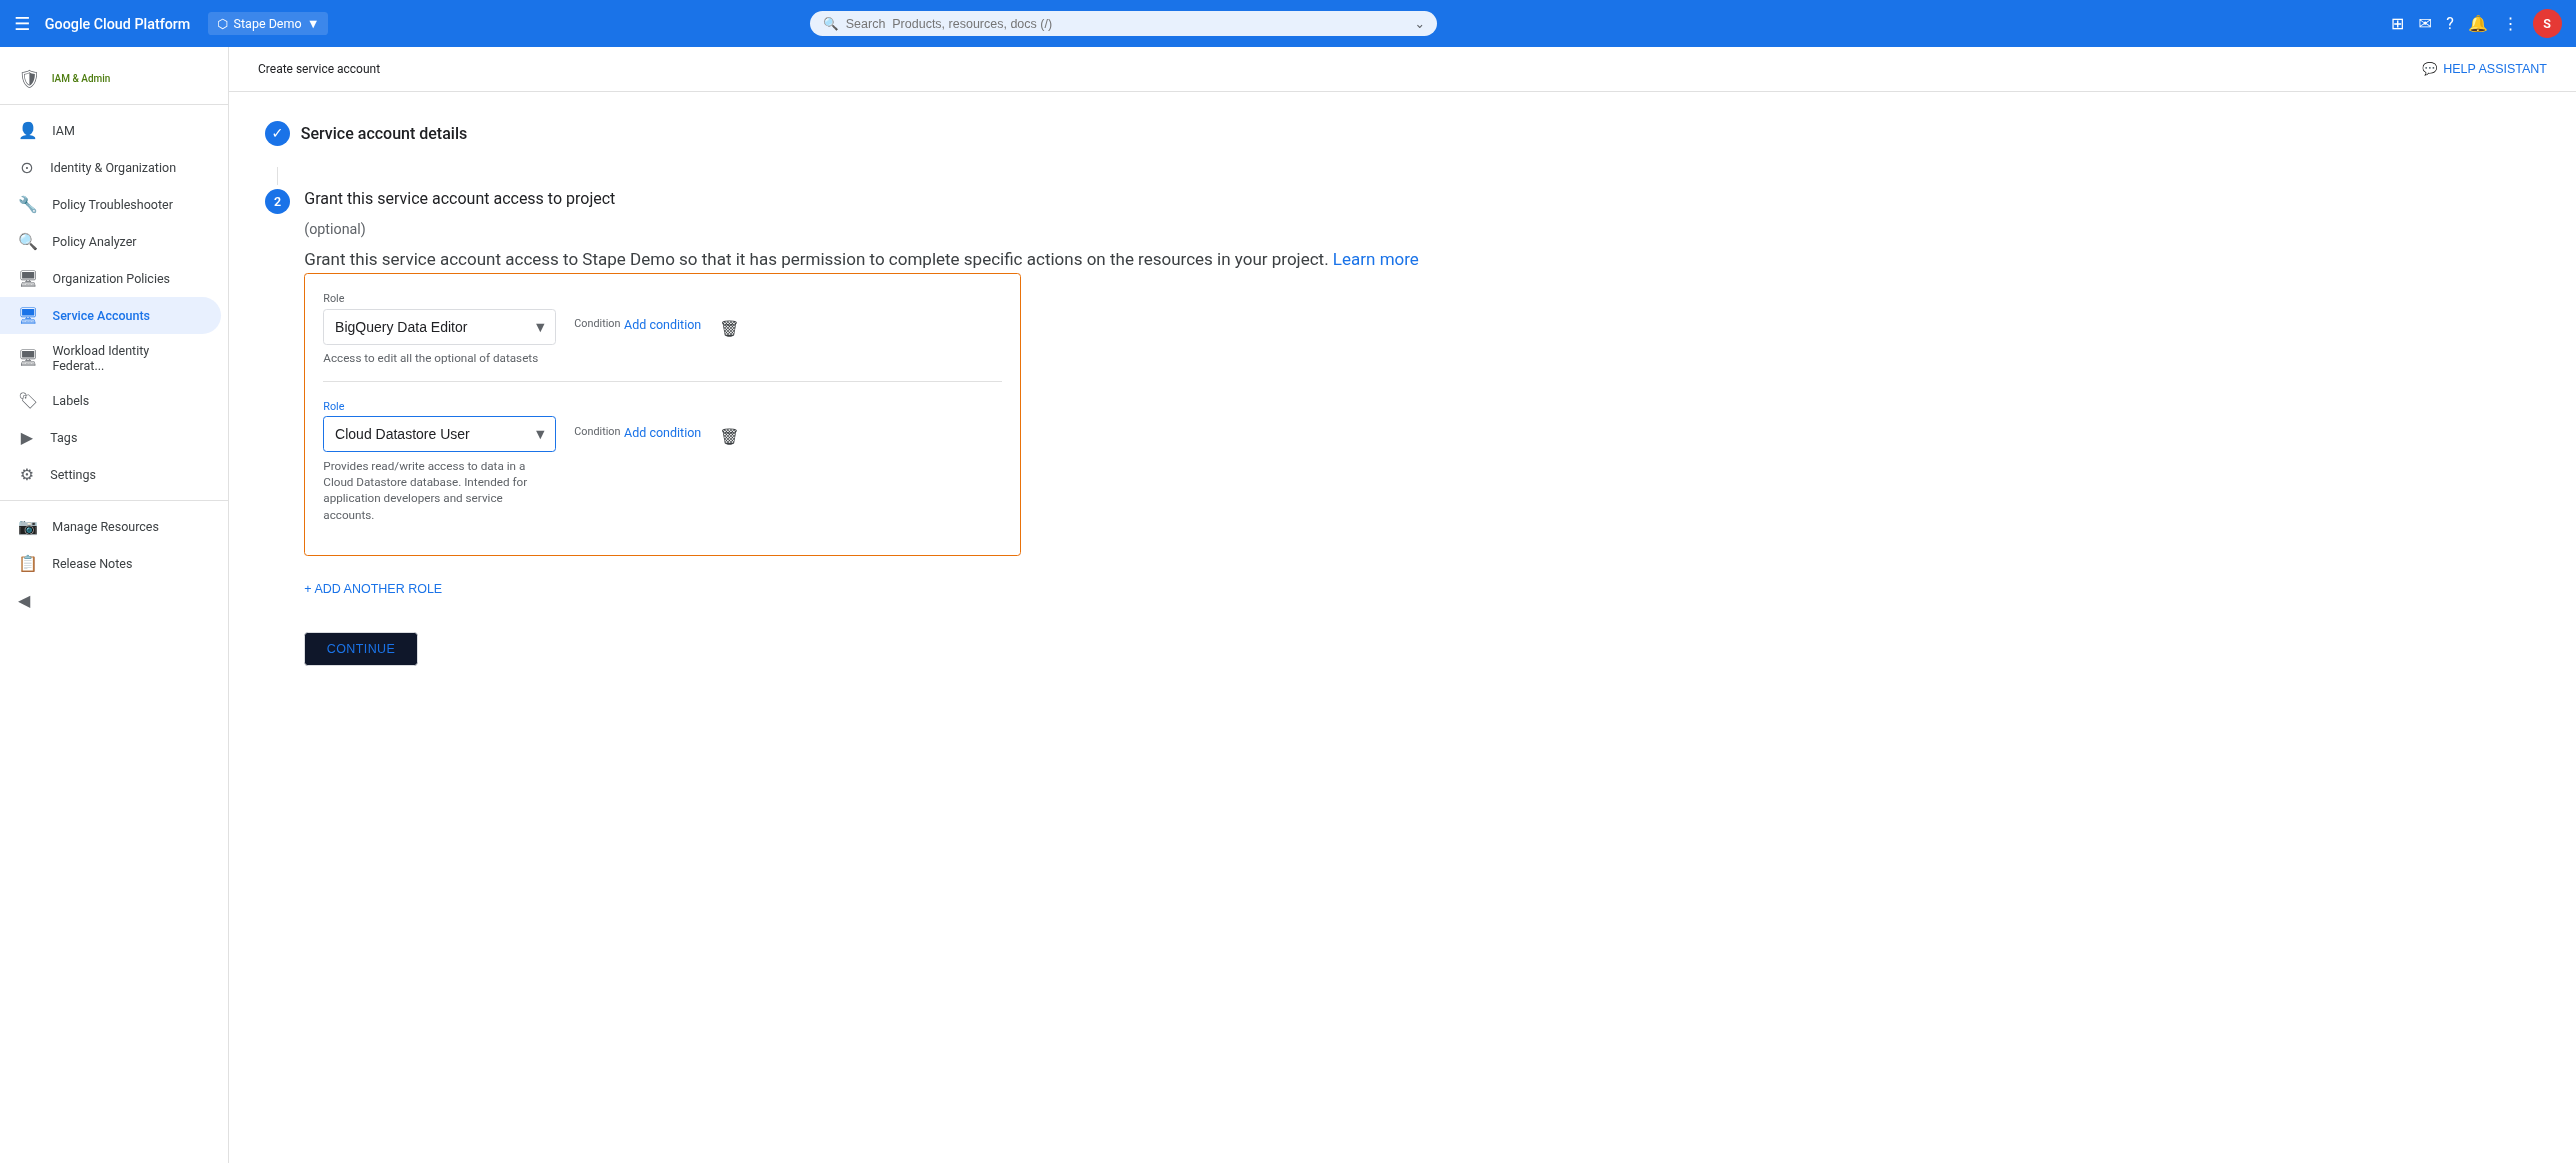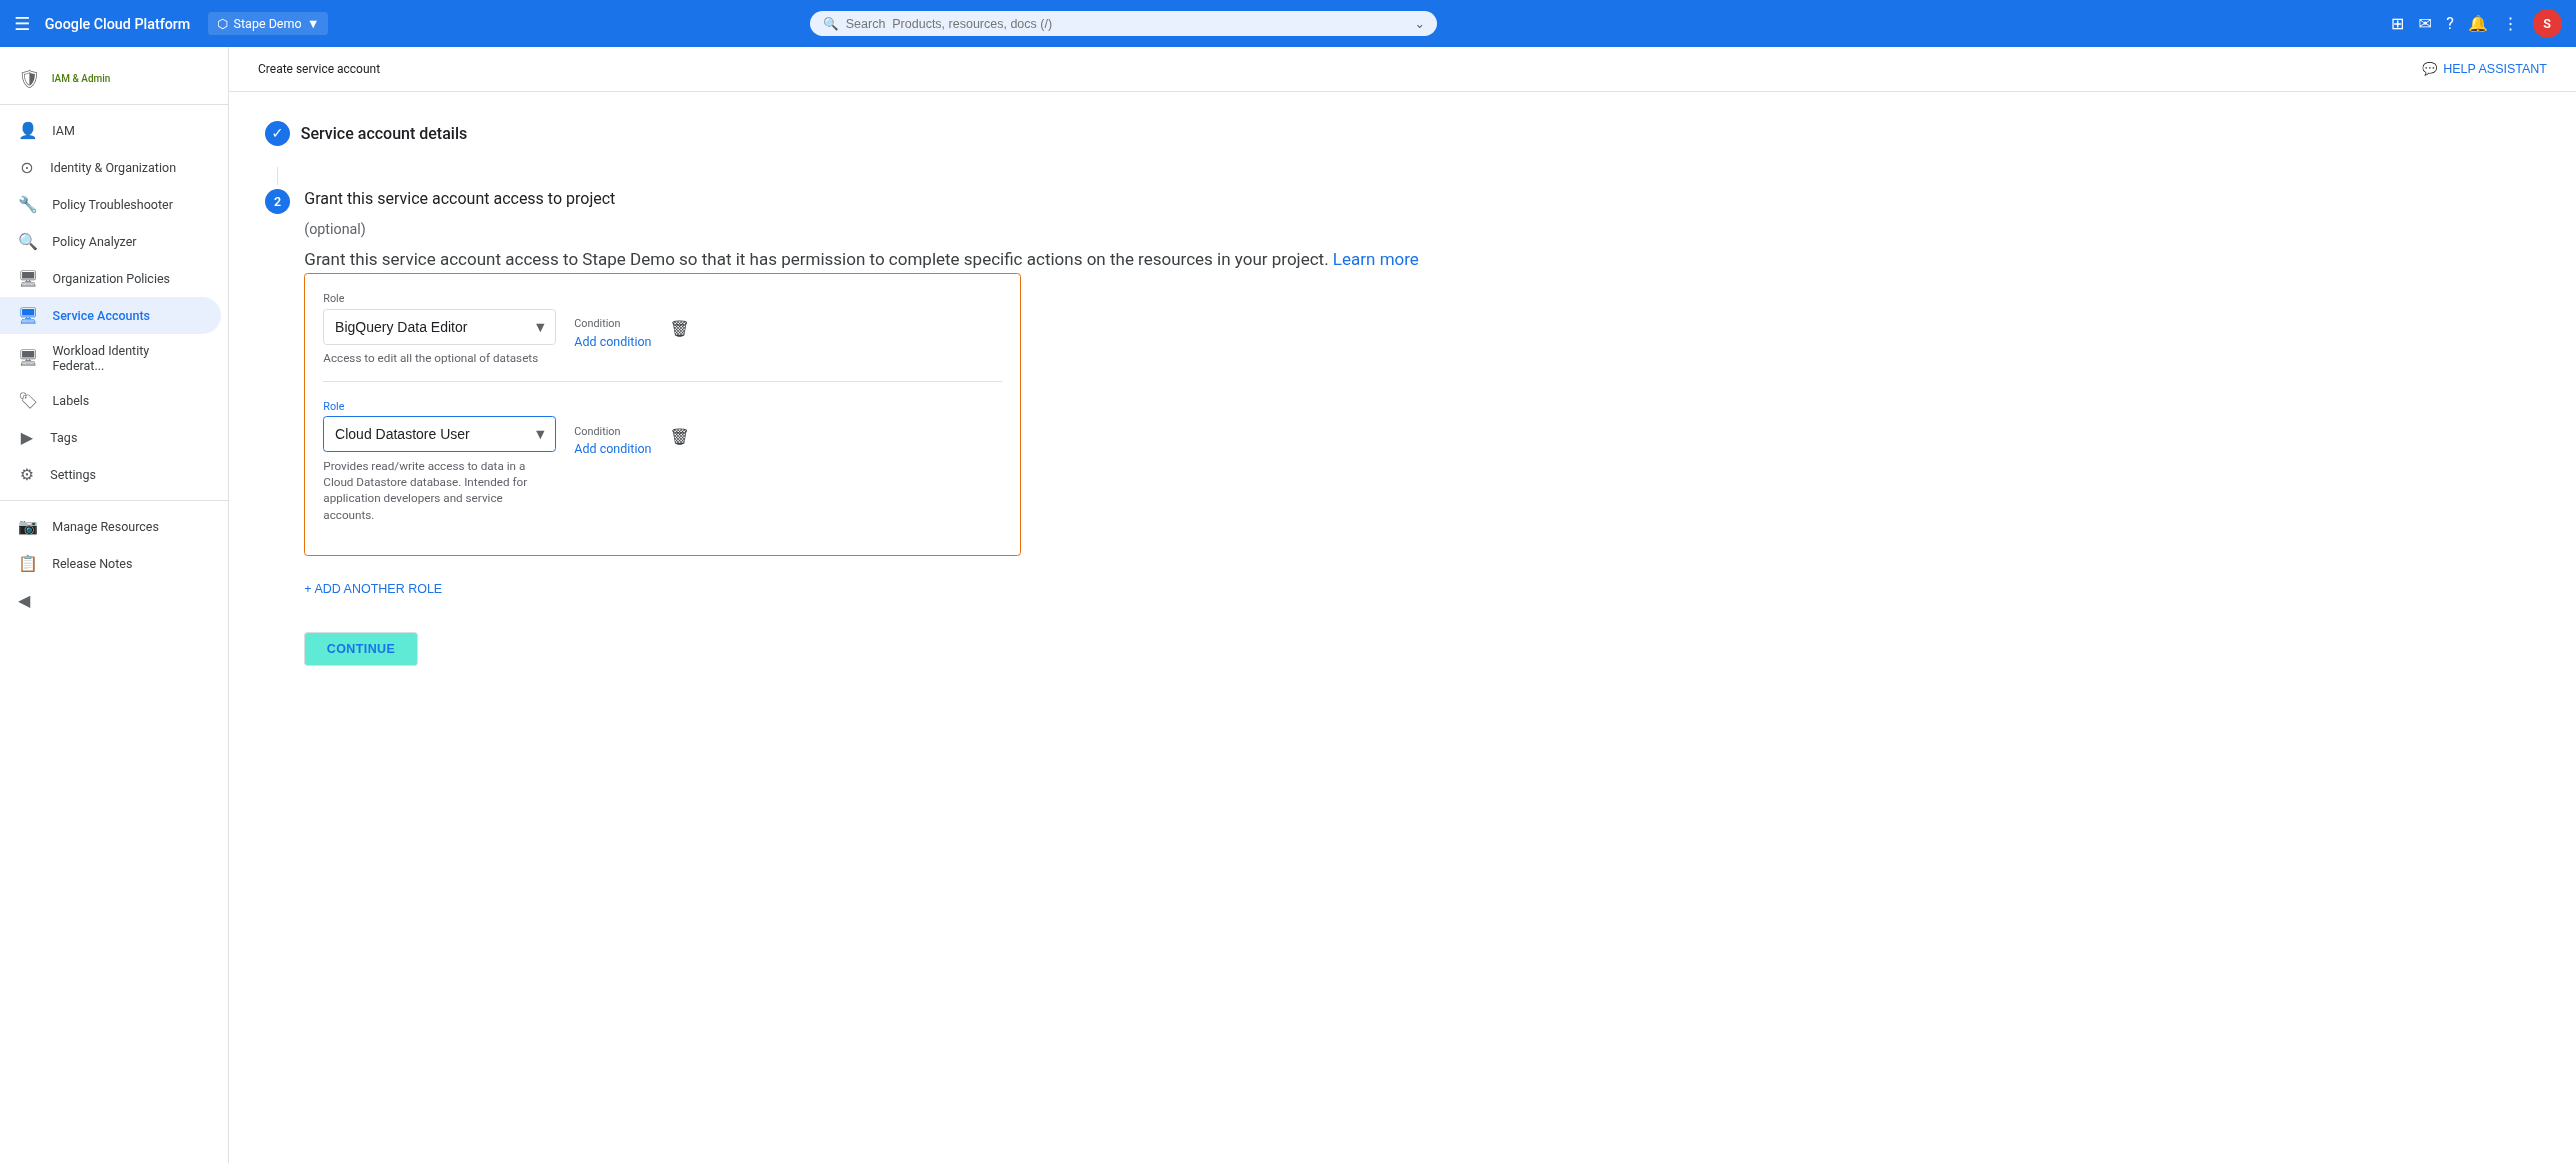--- a/index.html
+++ b/index.html
@@ -106,37 +106,37 @@
       width: 100%; border: 0.9px solid #dadce0; border-radius: 3.6px; padding: 9px 29px 9px 10.8px;
       font-size: 14px; color: #202124; background: #fff; cursor: pointer; appearance: none; outline: none;
     }
     .role-select-wrapper.focused select { border-color: #1a73e8; border-width: 1.8px; }
     .role-select-wrapper .dropdown-arrow {
       position: absolute; right: 9px; top: 50%; transform: translateY(-50%);
       pointer-events: none; color: #5f6368; font-size: 14.3px;
     }
     .role-description { font-size: 11.7px; color: #5f6368; margin-top: 5.4px; line-height: 1.4; }
 
-    .condition-group { display: flex; flex-direction: column; gap: 3.6px; padding-top: 25px; }
+    .condition-group { display: flex; flex-direction: row; gap: 3.6px; padding-top: 25px; }
     .condition-label { font-size: 10.8px; color: #5f6368; }
     .add-condition-link { color: #1a73e8; font-size: 12.5px; cursor: pointer; text-decoration: none; }
 
     .delete-btn { padding-top: 27px; cursor: pointer; color: #3c4043; font-size: 16px; background: none; border: none; }
 
     .role-row-divider { height: 0.9px; background: #e0e0e0; margin: 7.2px 0 18px; }
 
     
     .add-role-btn {
       display: flex; align-items: center; gap: 3.6px; color: #1a73e8; font-size: 12.5px;
       cursor: pointer; background: none; border: none; font-weight: 500; padding: 7.2px 0; margin-bottom: 29px;
     }
 
     
     .continue-btn {
-      border: 0.9px solid #dadce0; background: #5eead4; color: #1a73e8; font-size: 12.5px; font-weight: 700;
+      border: 0.9px solid #dadce0; background: #0f172a; color: #1a73e8; font-size: 12.5px; font-weight: 400;
       padding: 9px 21.5px; border-radius: 3.6px; cursor: pointer; letter-spacing: 0.4px;
     }
   </style>
 </head>
 <body>
 
 <nav class="top-nav">
   <span class="hamburger">☰</span>
   <span class="brand">Google Cloud Platform</span>
   <div class="project-selector">

